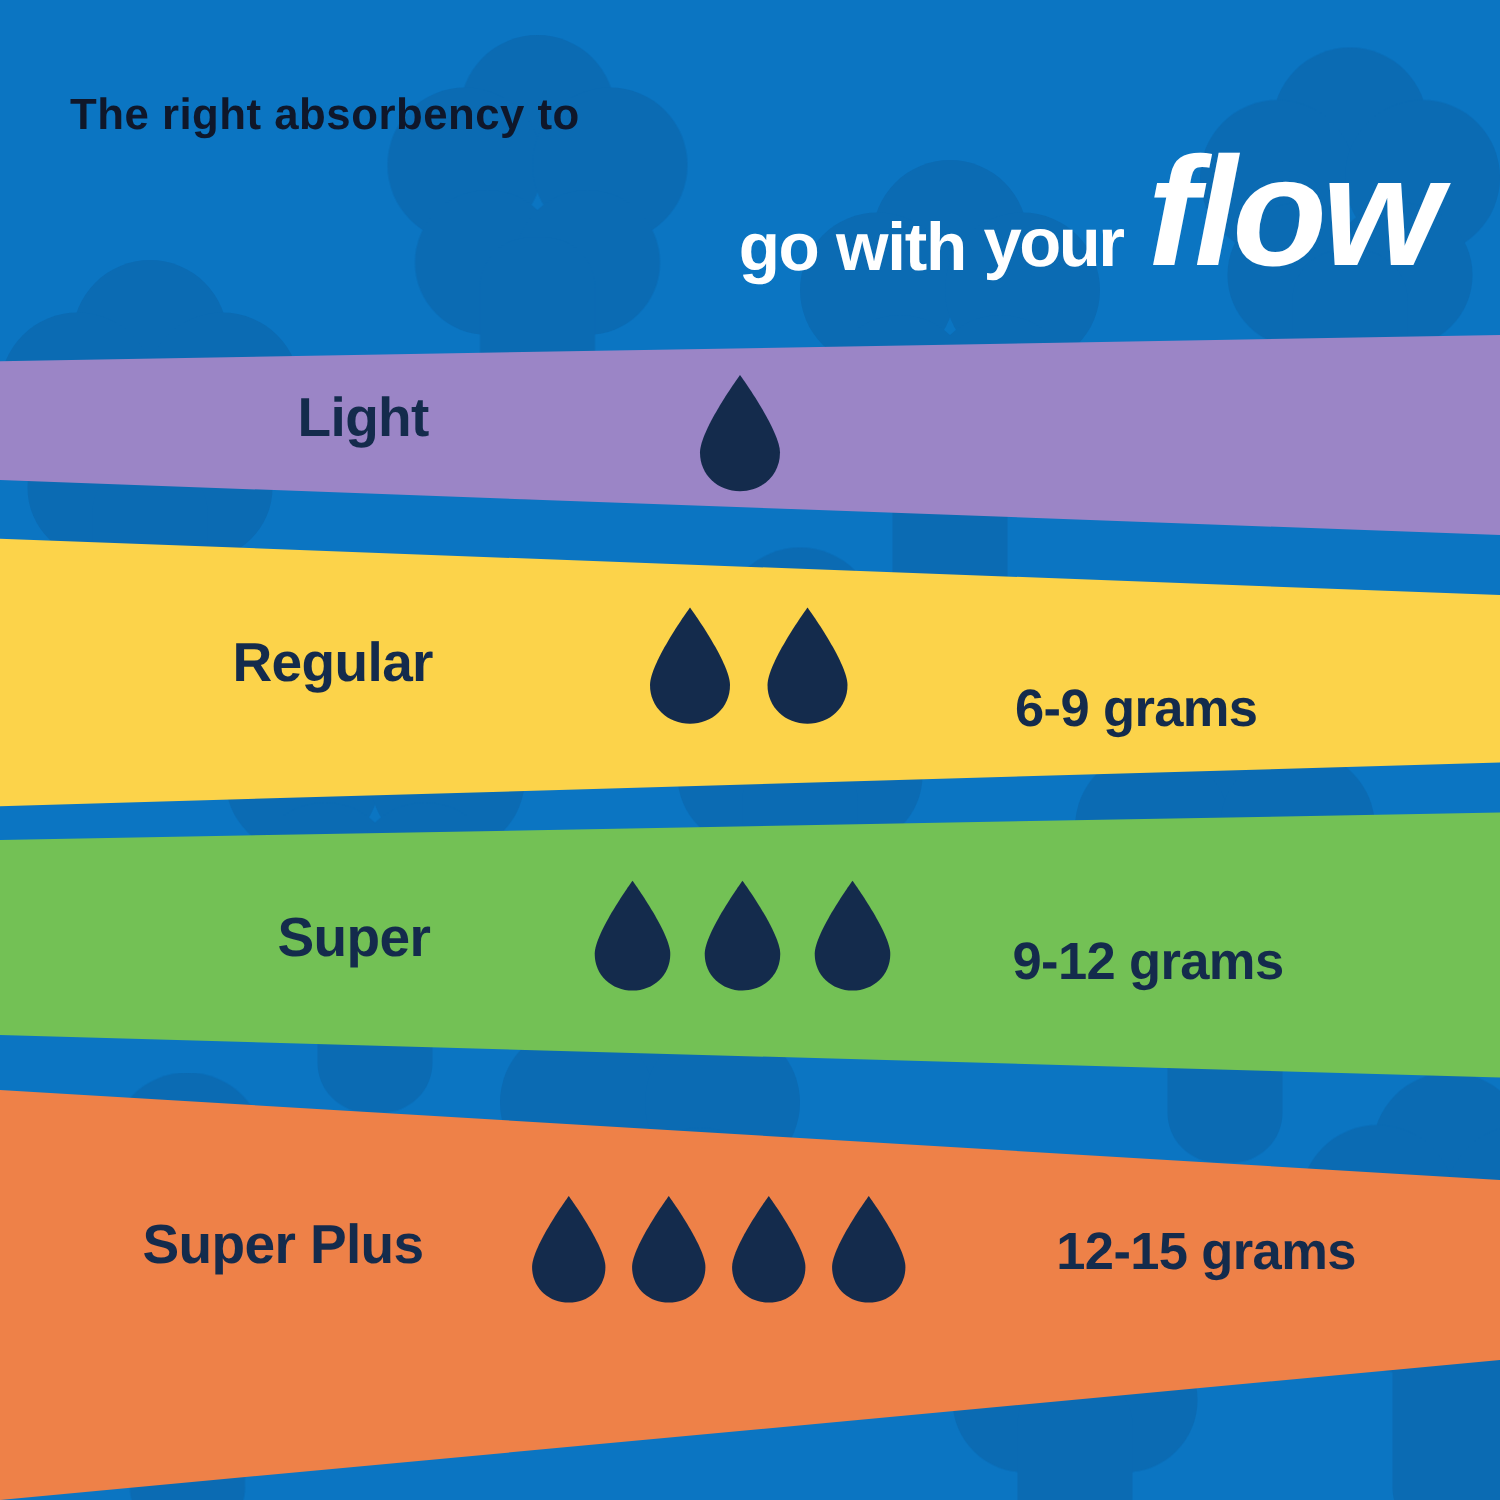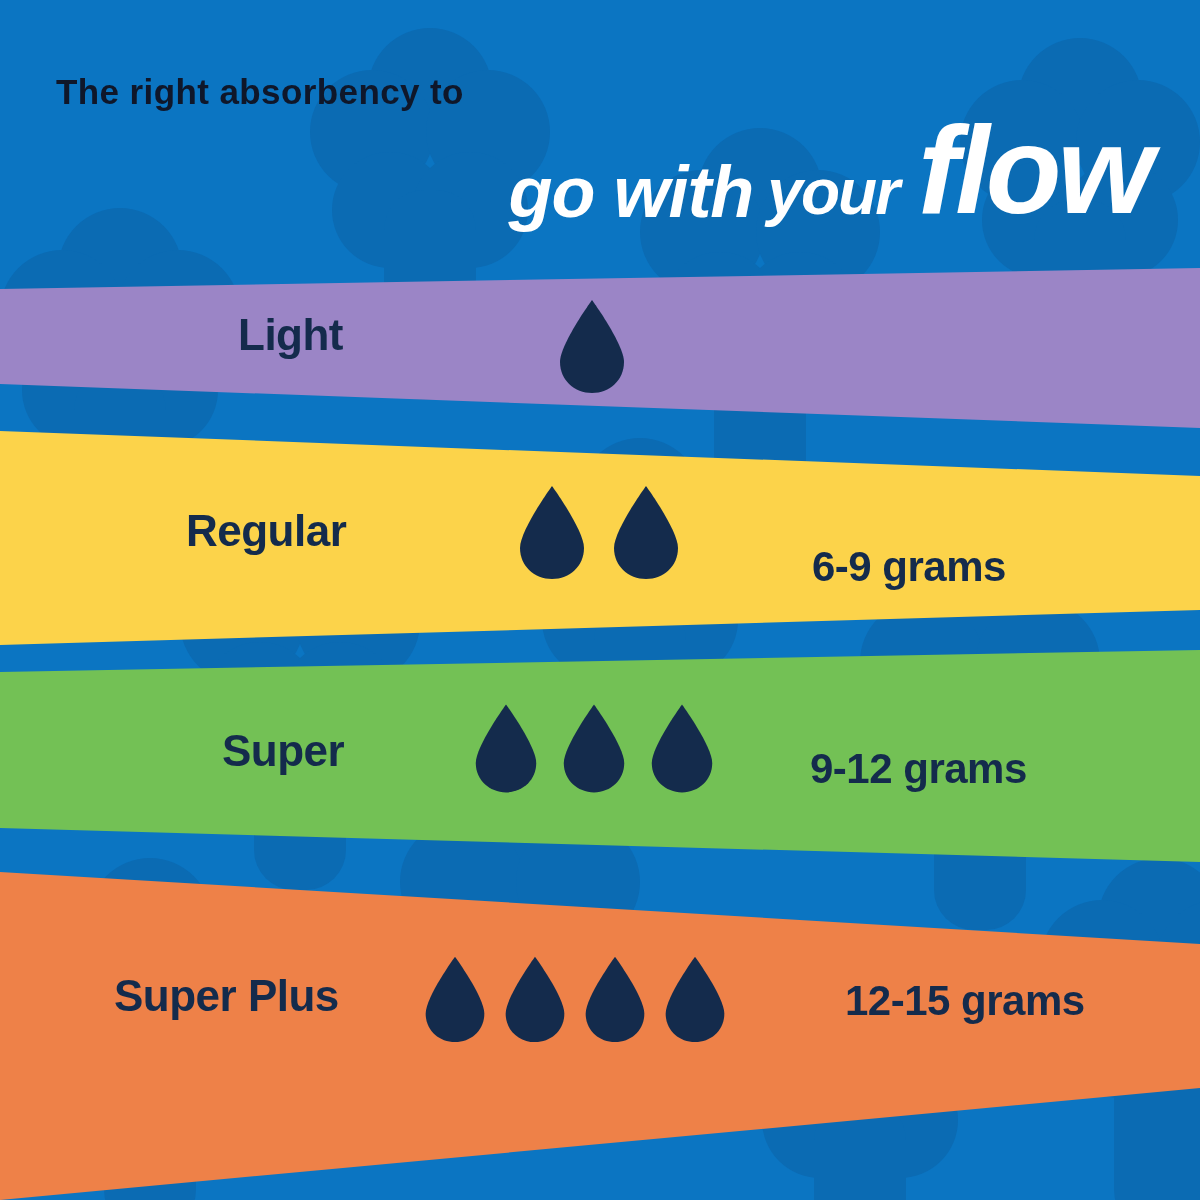--- a/index.html
+++ b/index.html
@@ -48,30 +48,28 @@
     width: 730px;
     height: 130px;
     color: #ffffff;
     white-space: nowrap;
     display: flex;
     align-items: baseline;
     justify-content: flex-end;
     line-height: 1;
   }
   .hs-go {
-    font-size: 72px;
-    font-weight: bold;
-    font-style: italic;
+    font-size: 54px;
+    font-weight: bold;
     letter-spacing: -1px;
     transform: translateY(4px);
   }
   .hs-your {
-    font-size: 64px;
-    font-weight: bold;
-    font-style: italic;
+    font-size: 55px;
+    font-weight: bold;
     letter-spacing: -2px;
     margin-left: 14px;
     transform: translateY(1px);
   }
   .hs-flow {
     font-size: 124px;
     font-weight: bold;
     font-style: italic;
     letter-spacing: -4px;
     margin-left: 20px;

